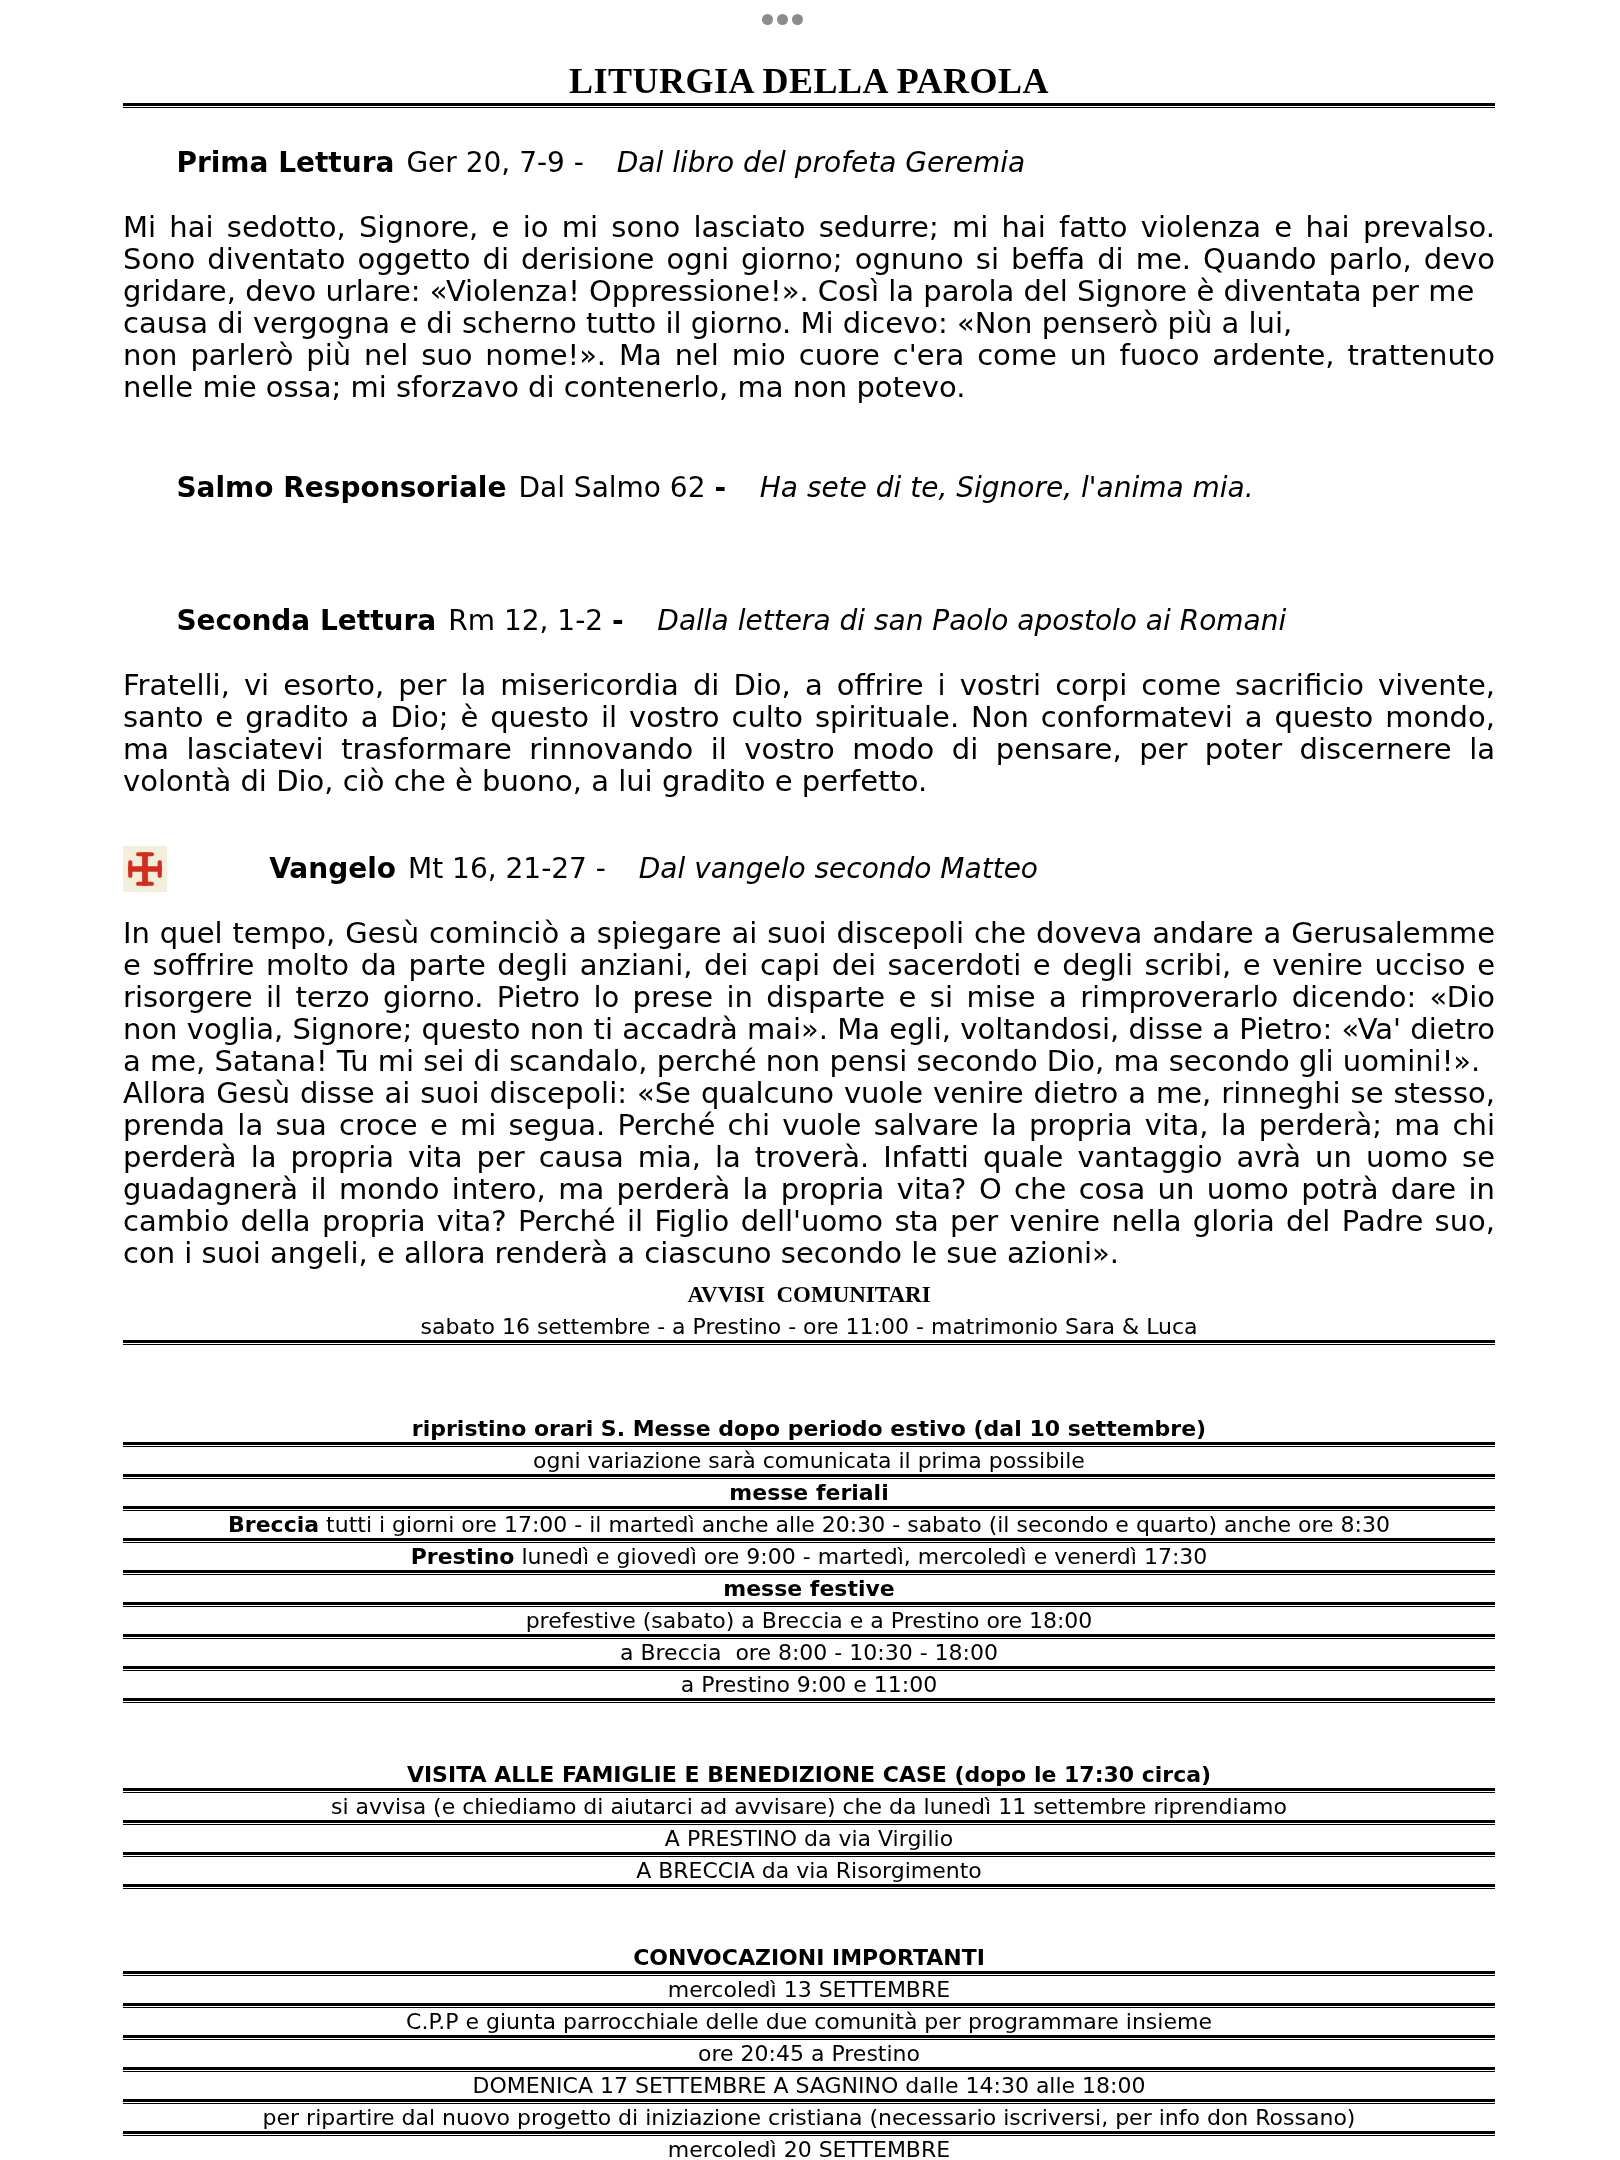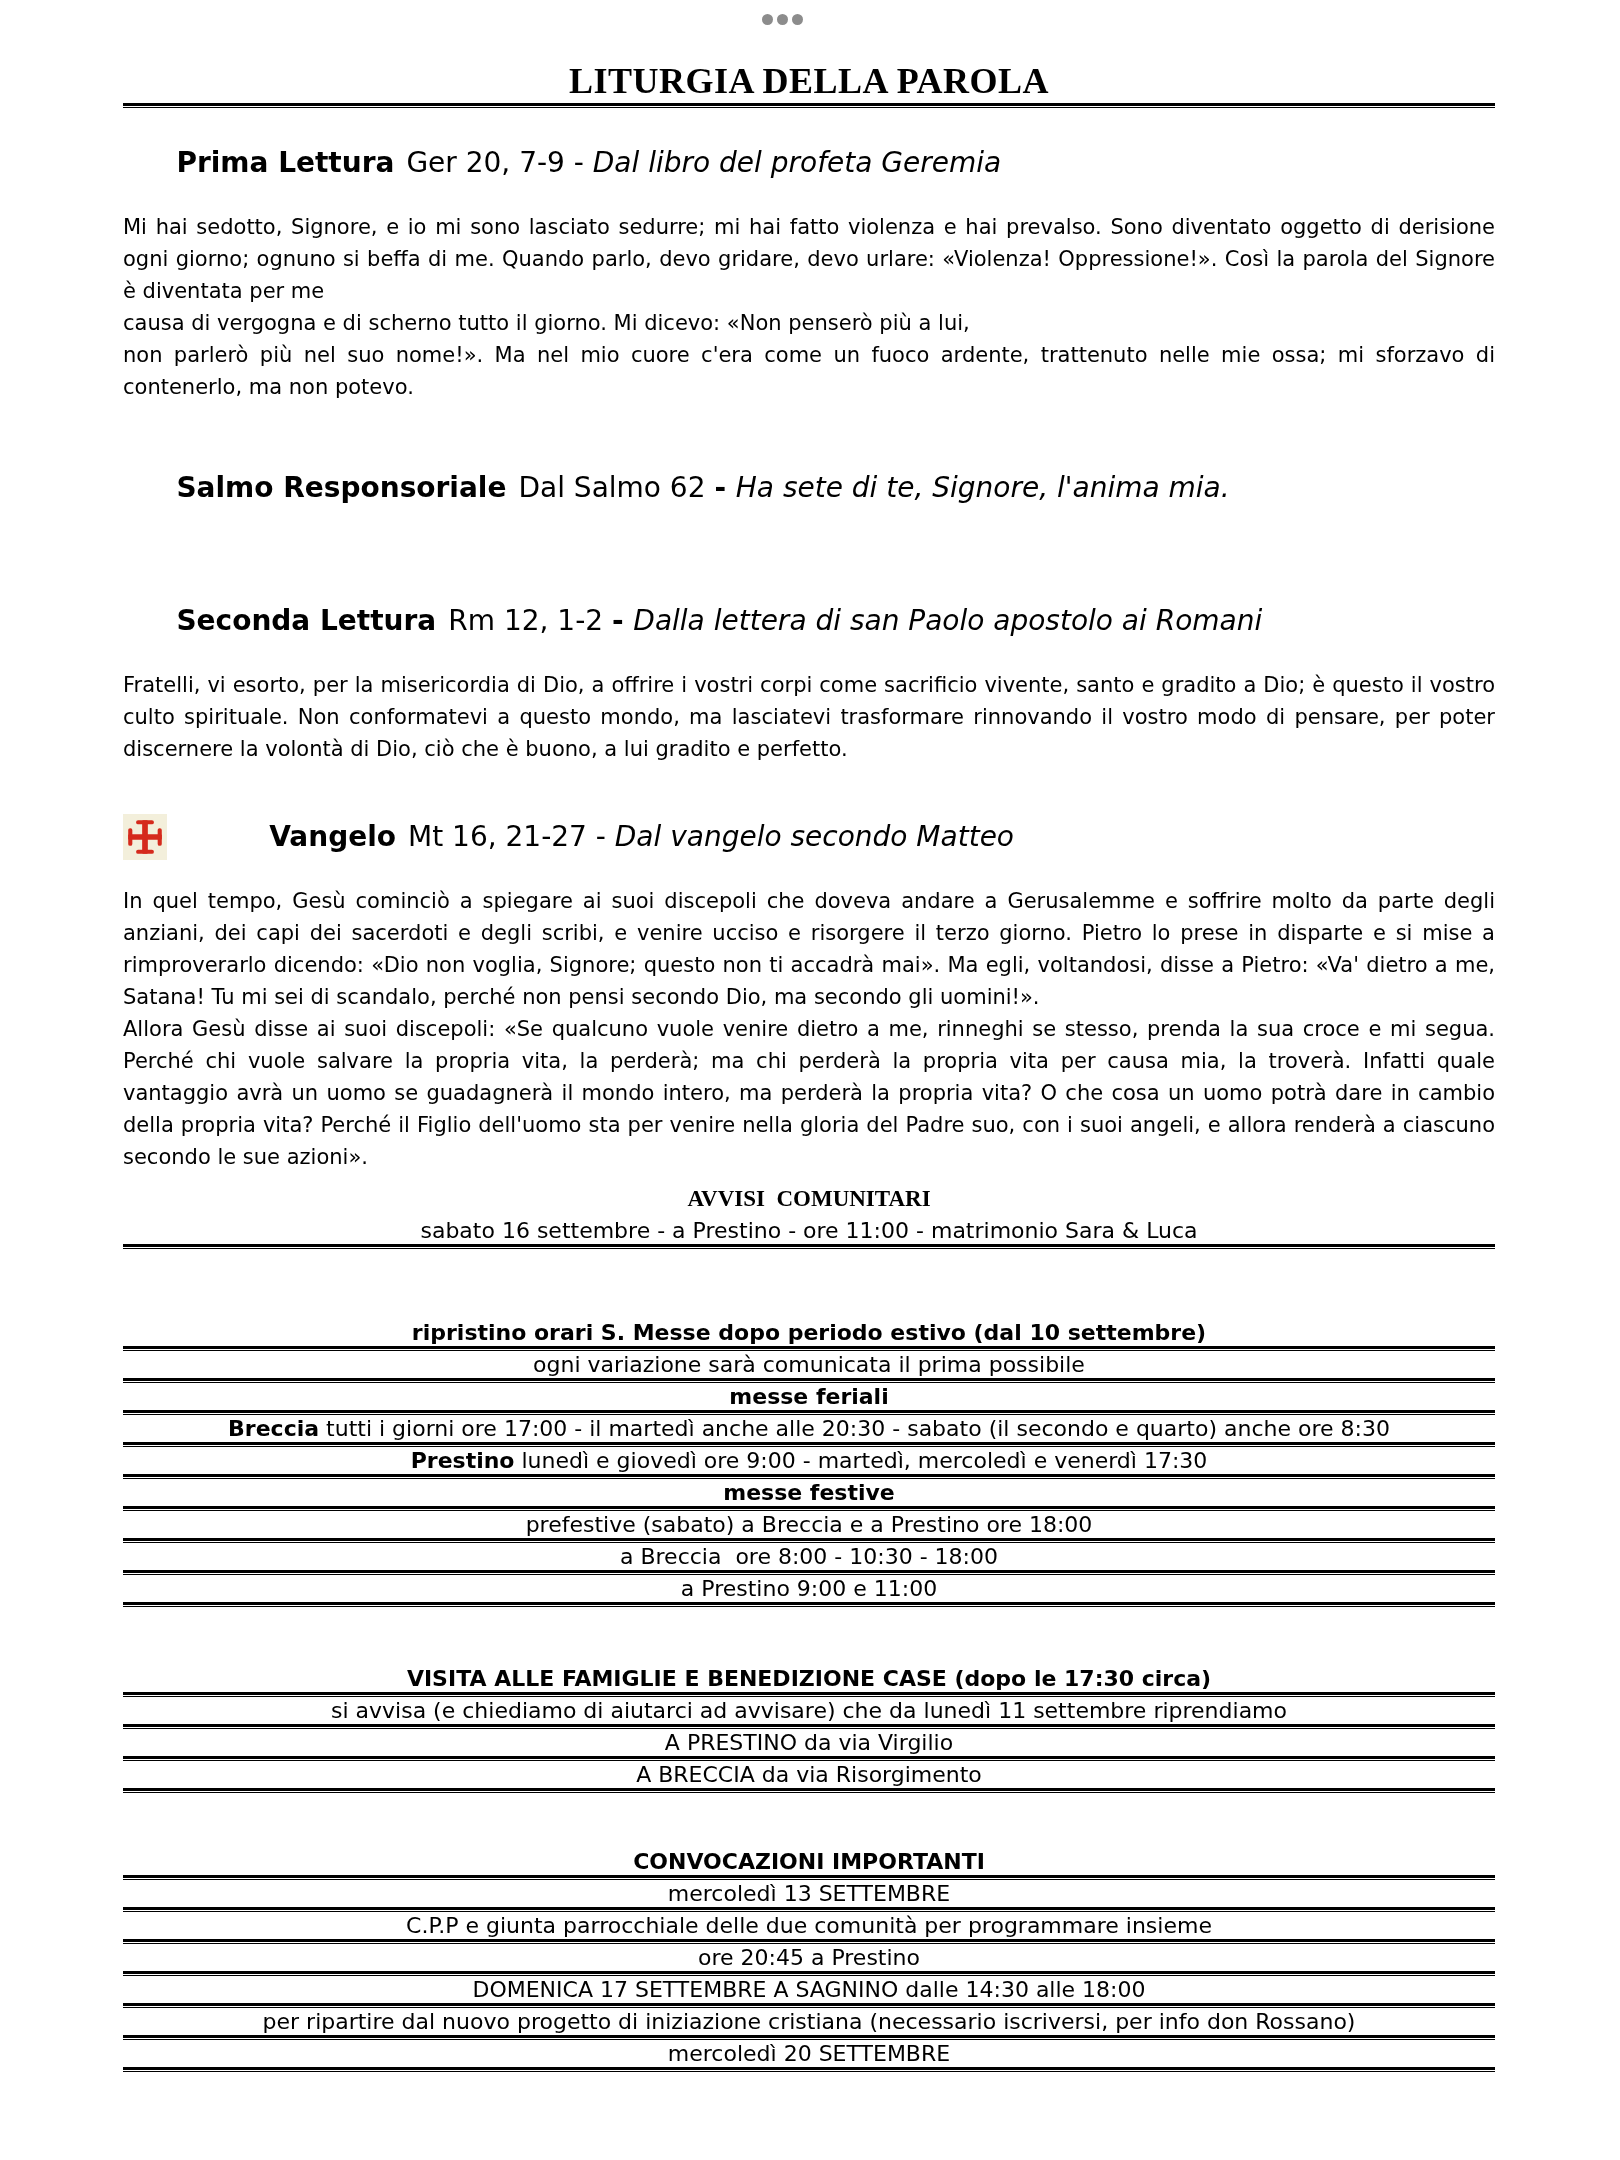--- a/index.html
+++ b/index.html
@@ -33,24 +33,24 @@
     box-sizing:border-box;
   }
 
   
   .reading-head {
     font-size:28px; line-height:32px;
     white-space:pre-wrap;
   }
   .reading-head .label  { font-weight:bold; margin-right:12px; }
   .reading-head .dash   { font-weight:bold; }
-  .reading-head .source { font-style:italic; }
+  .reading-head .source { font-style:italic;margin-left:24px; }
 
   .para {
-    font-size:21px; line-height:32px;
+    font-size:29px; line-height:32px;
     text-align:justify;
     white-space:pre-wrap;
   }
 
   .mt-head1 { margin-top:7px; }
   .mt-salmo { margin-top:37px; }
   .mt-seconda { margin-top:37px; }
   .gospel-head { margin-top:24px; display:flex; align-items:center;gap:24px; }
   .gospel-head .label { margin-left:7px; margin-right:12px; }
   .cross-box {

